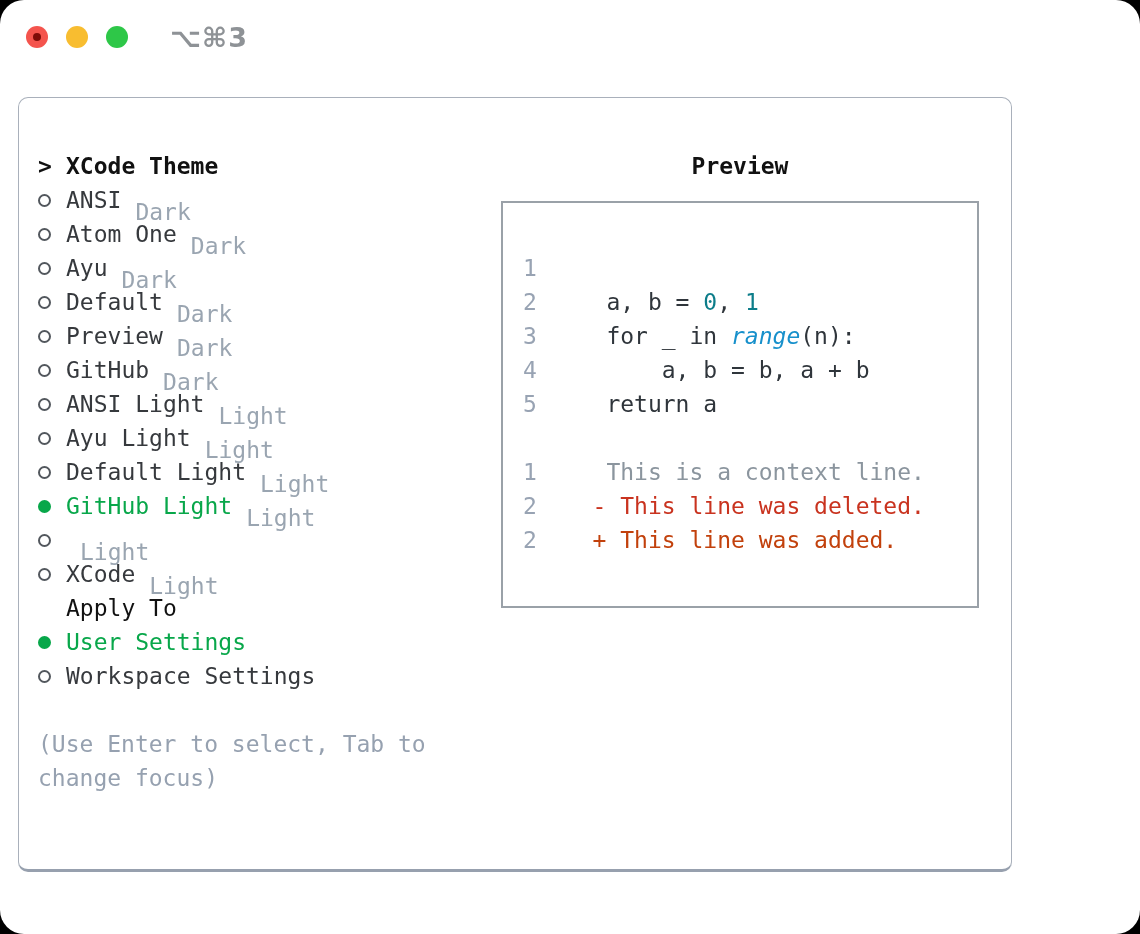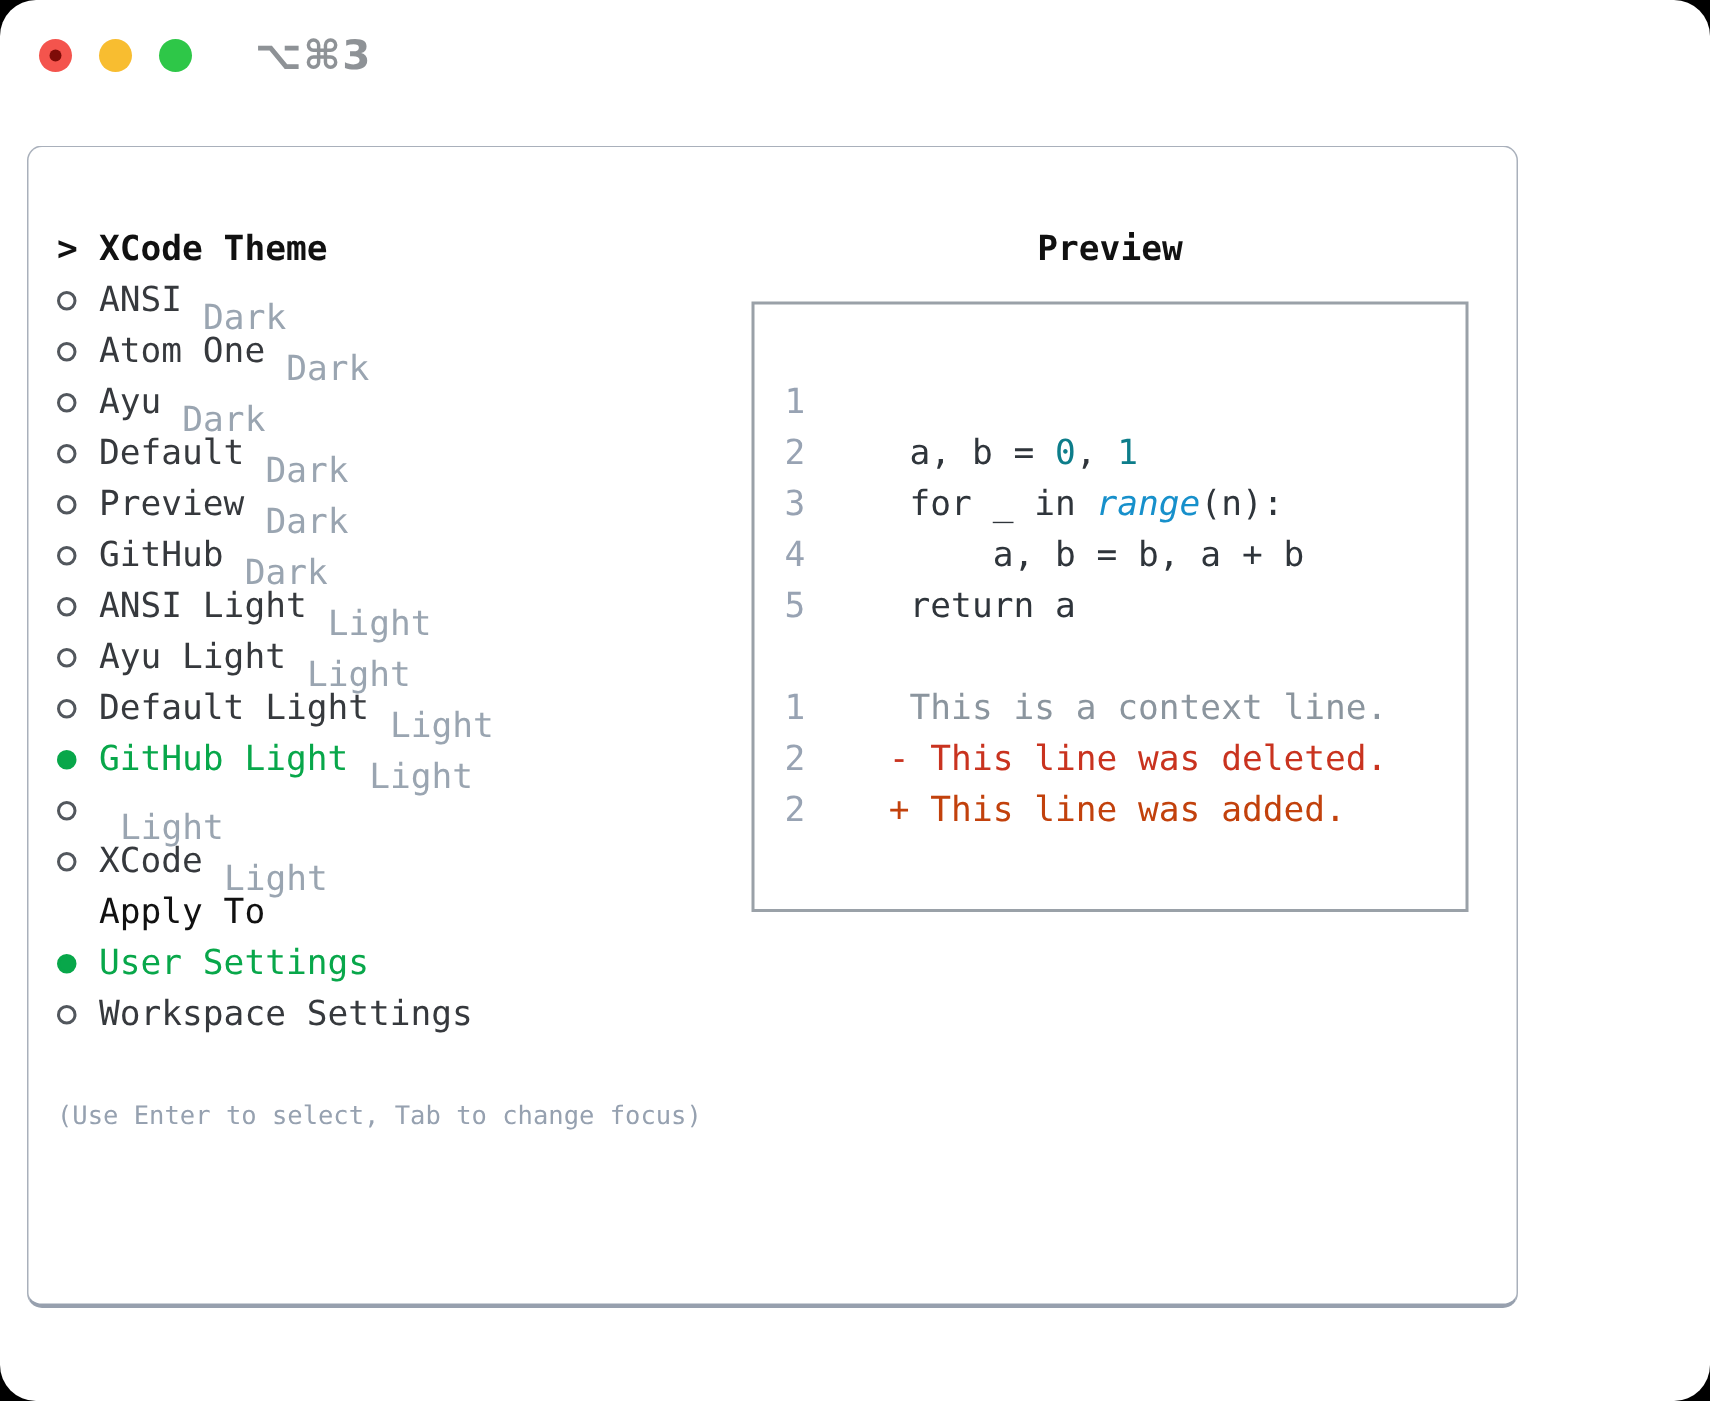--- a/index.html
+++ b/index.html
@@ -31,21 +31,21 @@
   .left-col{position:absolute;left:19px;top:51px;width:440px;}
   .marker{width:28px;display:inline-flex;align-items:center;flex:none;}
   .prompt{font-weight:bold;color:#111;line-height:34px;display:inline-block;}
   .radio{width:13px;height:13px;border-radius:50%;border:2px solid #52575d;box-sizing:border-box;}
   .radio.on{border-color:#08a74a;background:#08a74a;}
   .item-name{color:#36393d;}
   .item-name.sel{color:#08a74a;}
   .variant{color:#9aa5b1;margin-left:14px;margin-top:24px;}
   .apply-header{padding-left:28px;color:#111;text-align:right;}
   .help{
-    margin-top:34px;font-size:17px;line-height:34px;color:#96a1b0;
+    margin-top:34px;font-size:23px;line-height:34px;color:#96a1b0;
     width:430px;white-space:normal;
   }
   
   .right-col{position:absolute;left:482px;top:51px;}
   .preview-title{height:34px;line-height:34px;font-size:23px;text-align:center;}
   .preview-box{
     margin-top:18px;width:478px;height:407px;box-sizing:border-box;
     border:2px solid #9aa1a8;padding:48px 0 0 20px;background:#fff;
   }
   .lineno{color:#98a3b3;width:28px;flex:none;display:inline-block;}

